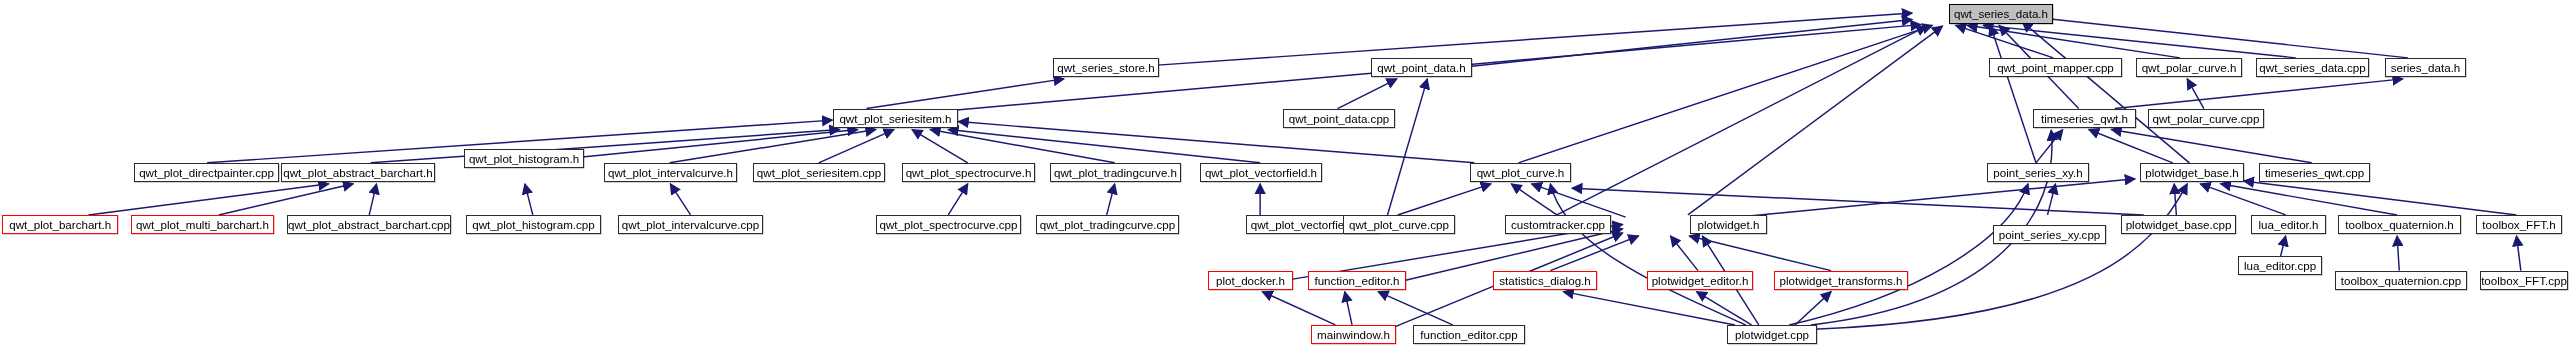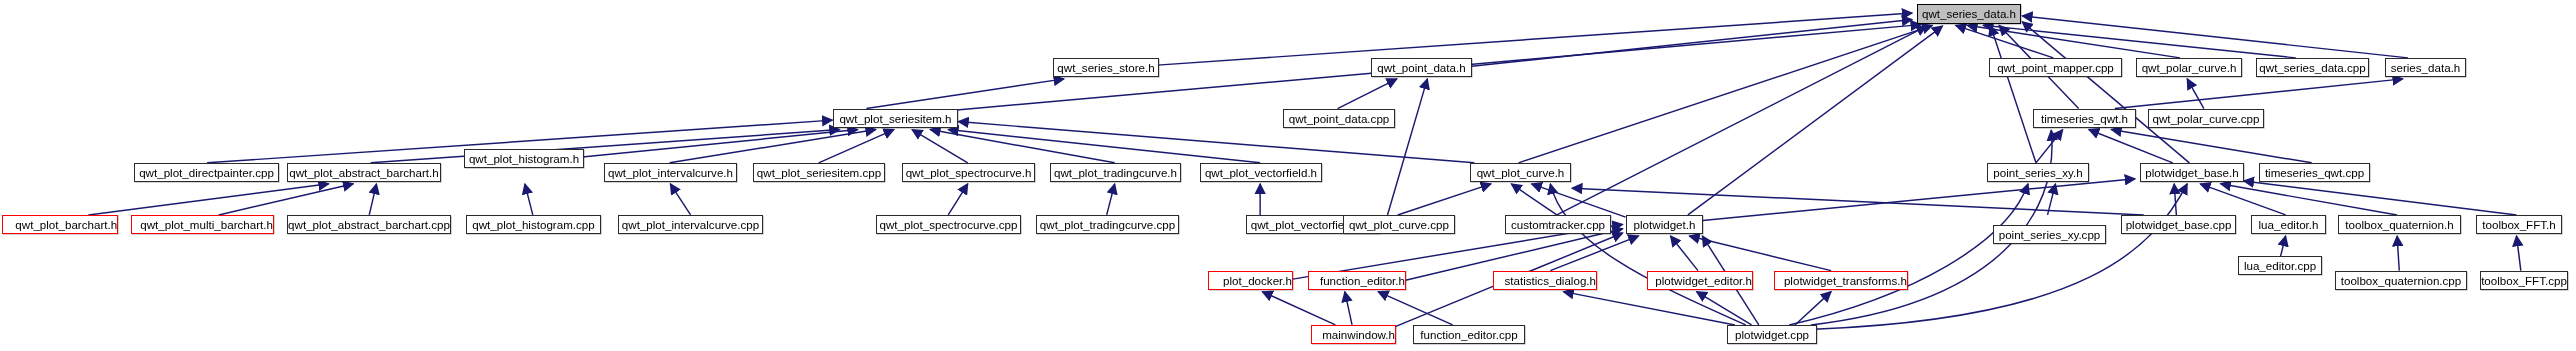--- a/index.html
+++ b/index.html
@@ -8,22 +8,22 @@
     --text:#000000; --bg:#ffffff;
   }
   html,body{margin:0;padding:0;background:var(--bg);}
   .graph{position:relative;width:2576px;height:351px;background:var(--bg);
          font-family:"Liberation Sans",sans-serif;overflow:hidden;}
   .edges{position:absolute;left:0;top:0;width:2576px;height:351px;}
   .node{position:absolute;height:17.4px;line-height:17.4px;text-align:center;
         background:var(--node-fill);border:1.4px solid var(--node-border);
         color:var(--text);font-size:11.6px;white-space:nowrap;overflow:hidden;
         box-shadow:0.7px 0.7px 0 rgba(0,0,0,0.25);cursor:pointer;}
-  .node.main{background:var(--main-fill);border:1.4px solid var(--main-border);}
-  .node.trunc{border:1.4px solid var(--trunc-border);text-align:right;}
+  .node.main{background:var(--main-fill);border:1.4px solid var(--main-border);margin-left:32px;}
+  .node.trunc{border:1.4px solid var(--trunc-border);}
 </style>
 </head>
 <body>
 
 <div class="graph">
 
   <svg class="edges" viewBox="0 0 3555 485" xmlns="http://www.w3.org/2000/svg">
     <defs>
       <marker id="arrow" viewBox="0 0 10 10" refX="9" refY="5" markerWidth="8" markerHeight="8" orient="auto-start-reverse">
         <path d="M0,0 L10,5 L0,10 z" style="fill:var(--edge)"></path>
@@ -122,21 +122,21 @@
   <div class="node" style="left:2136px;top:58px;width:104px">qwt_polar_curve.h</div>
   <div class="node" style="left:2256px;top:58px;width:111px">qwt_series_data.cpp</div>
   <div class="node" style="left:2385px;top:58px;width:79px">series_data.h</div>
 
   <div class="node" style="left:833px;top:109px;width:123px">qwt_plot_seriesitem.h</div>
   <div class="node" style="left:1283px;top:109px;width:110px">qwt_point_data.cpp</div>
   <div class="node" style="left:2033px;top:109px;width:101px">timeseries_qwt.h</div>
   <div class="node" style="left:2148px;top:109px;width:114px">qwt_polar_curve.cpp</div>
 
   <div class="node" style="left:134px;top:163px;width:143px">qwt_plot_directpainter.cpp</div>
-  <div class="node" style="left:287px;top:163px;width:152px">qwt_plot_abstract_barchart.h</div>
+  <div class="node" style="left:281px;top:163px;width:152px">qwt_plot_abstract_barchart.h</div>
   <div class="node" style="left:464px;top:149px;width:118px">qwt_plot_histogram.h</div>
   <div class="node" style="left:604px;top:163px;width:131px">qwt_plot_intervalcurve.h</div>
   <div class="node" style="left:753px;top:163px;width:130px">qwt_plot_seriesitem.cpp</div>
   <div class="node" style="left:902px;top:163px;width:131px">qwt_plot_spectrocurve.h</div>
   <div class="node" style="left:1050px;top:163px;width:129px">qwt_plot_tradingcurve.h</div>
   <div class="node" style="left:1200px;top:163px;width:120px">qwt_plot_vectorfield.h</div>
   <div class="node" style="left:1470px;top:163px;width:99px">qwt_plot_curve.h</div>
   <div class="node" style="left:1987px;top:163px;width:100px">point_series_xy.h</div>
   <div class="node" style="left:2140px;top:163px;width:102px">plotwidget_base.h</div>
   <div class="node" style="left:2259px;top:163px;width:109px">timeseries_qwt.cpp</div>
@@ -144,21 +144,21 @@
   <div class="node trunc" style="left:2.2px;top:215px;width:114px">qwt_plot_barchart.h</div>
   <div class="node trunc" style="left:131px;top:215px;width:141px">qwt_plot_multi_barchart.h</div>
   <div class="node" style="left:287px;top:215px;width:162px">qwt_plot_abstract_barchart.cpp</div>
   <div class="node" style="left:466px;top:215px;width:133px">qwt_plot_histogram.cpp</div>
   <div class="node" style="left:618px;top:215px;width:143px">qwt_plot_intervalcurve.cpp</div>
   <div class="node" style="left:876px;top:215px;width:143px">qwt_plot_spectrocurve.cpp</div>
   <div class="node" style="left:1036px;top:215px;width:141px">qwt_plot_tradingcurve.cpp</div>
   <div class="node" style="left:1246px;top:215px;width:132px">qwt_plot_vectorfield.cpp</div>
   <div class="node" style="left:1343px;top:215px;width:110px">qwt_plot_curve.cpp</div>
   <div class="node" style="left:1505px;top:215px;width:104px">customtracker.cpp</div>
-  <div class="node" style="left:1626px;top:215px;width:75px">plotwidget.h</div>
+  <div class="node" style="left:1690px;top:215px;width:75px">plotwidget.h</div>
   <div class="node" style="left:1993px;top:225px;width:111px">point_series_xy.cpp</div>
   <div class="node" style="left:2121px;top:215px;width:113px">plotwidget_base.cpp</div>
   <div class="node" style="left:2251px;top:215px;width:73px">lua_editor.h</div>
   <div class="node" style="left:2338px;top:215px;width:121px">toolbox_quaternion.h</div>
   <div class="node" style="left:2476px;top:215px;width:84px">toolbox_FFT.h</div>
 
   <div class="node trunc" style="left:1208px;top:271px;width:83px">plot_docker.h</div>
   <div class="node trunc" style="left:1308px;top:271px;width:96px">function_editor.h</div>
   <div class="node trunc" style="left:1493px;top:271px;width:102px">statistics_dialog.h</div>
   <div class="node trunc" style="left:1647px;top:271px;width:104px">plotwidget_editor.h</div>

